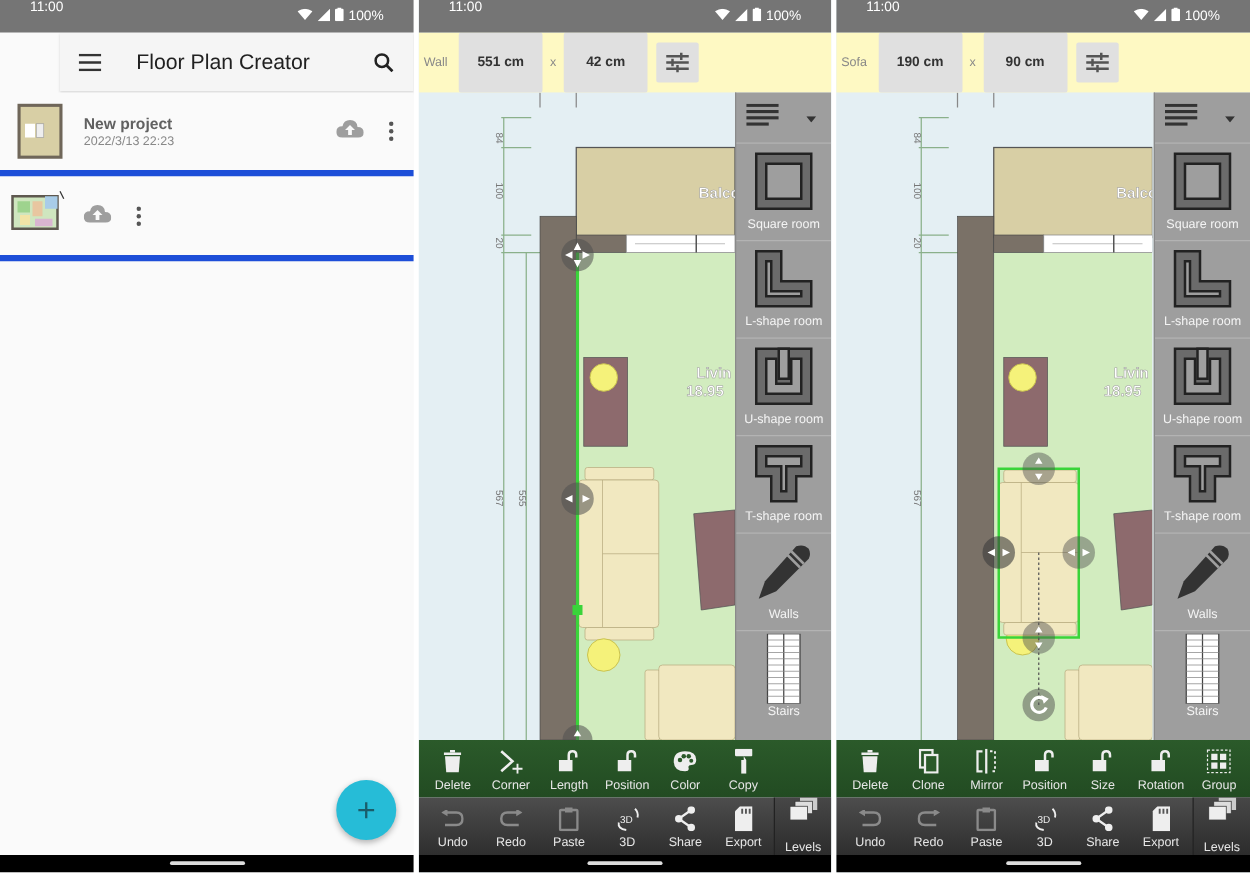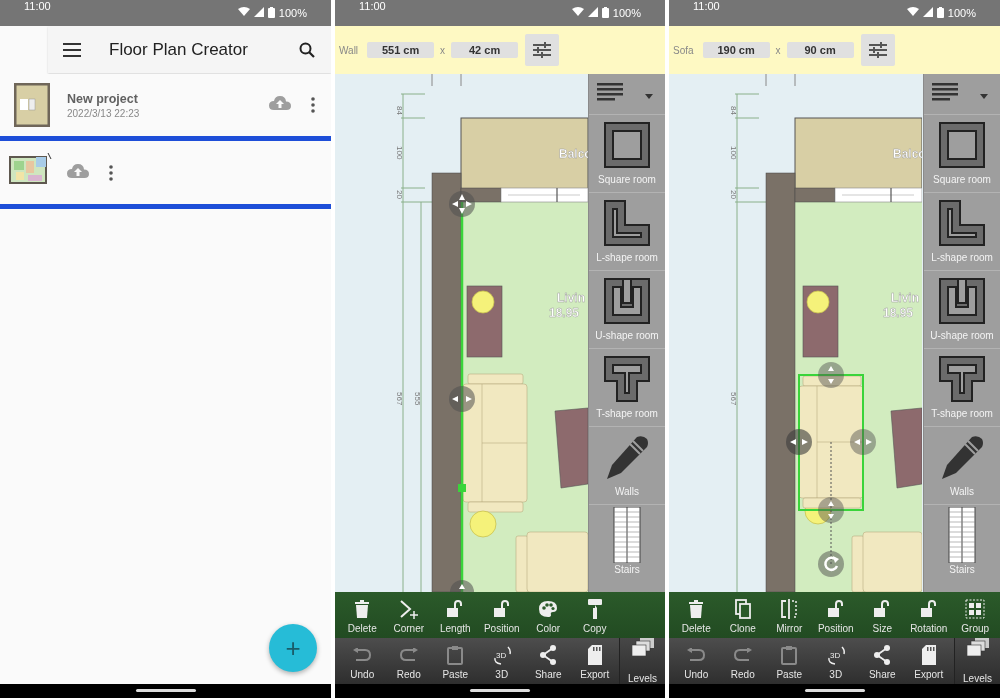--- a/index.html
+++ b/index.html
@@ -23,21 +23,21 @@
   .proj .meta { flex: 1; }
   .proj .name { font-size: 12.5px; font-weight: bold; color: #616161; }
   .proj .date { font-size: 10px; color: #888; margin-top: 2px; }
   .proj .cloud { width: 24px; margin-right: 12px; }
   .proj .more { width: 16px; margin-right: 10px; display: flex; justify-content: center; }
   .fab { position: absolute; right: 14px; bottom: 26px; width: 48px; height: 48px; border-radius: 50%; background: #26bcd7; box-shadow: 0 2px 5px rgba(0,0,0,0.3); display: flex; align-items: center; justify-content: center; color: #1a5d6a; font-size: 26px; font-weight: 300; }
 
   
   .dimbar { position: absolute; top: 26px; left: 0; right: 0; height: 48px; background: #fef9c3; display: flex; align-items: center; }
   .dimbar .lbl { font-size: 10px; color: #888; margin-left: 4px; margin-right: 9px; }
-  .dimbox { height: 16px; background: #e0e0e0; border-radius: 2px; display: flex; align-items: center; justify-content: center; font-size: 11px; font-weight: bold; color: #333; width: 67px; }
+  .dimbox { height: 48px; background: #e0e0e0; border-radius: 2px; display: flex; align-items: center; justify-content: center; font-size: 11px; font-weight: bold; color: #333; width: 67px; }
   .dimbar .x { font-size: 10px; color: #888; margin: 0 6px; }
   .dimbar .adjust { width: 34px; height: 32px; background: #e0e0e0; border-radius: 2px; margin-left: 7px; display: flex; align-items: center; justify-content: center; }
   .canvas { position: absolute; top: 74px; left: 0; width: 253px; height: 518px; overflow: hidden; }
   .canvas svg { position: absolute; left: 0; top: 0; }
   .sidepanel { position: absolute; top: 74px; right: 0; width: 77px; height: 518px; background: #9e9e9e; overflow: hidden; border-left: 1px solid #8a8a8a; }
   .sp-head { height: 40px; display: flex; align-items: center; padding-left: 8px; gap: 22px; }
   .sp-item { height: 78px; border-top: 1px solid #b3b3b3; display: flex; flex-direction: column; align-items: center; justify-content: flex-start; padding-top: 4px; }
   .sp-item .ico { width: 52px; height: 52px; display: flex; align-items: center; justify-content: center; }
   .sp-item .lab { font-size: 10px; color: #f4f4f4; margin-top: 3px; white-space: nowrap; }
   .toolbar-green { position: absolute; top: 592px; left: 0; right: 0; height: 46px; background: linear-gradient(#2b5a2a, #224b22); display: flex; align-items: center; padding-left: 4px; }

